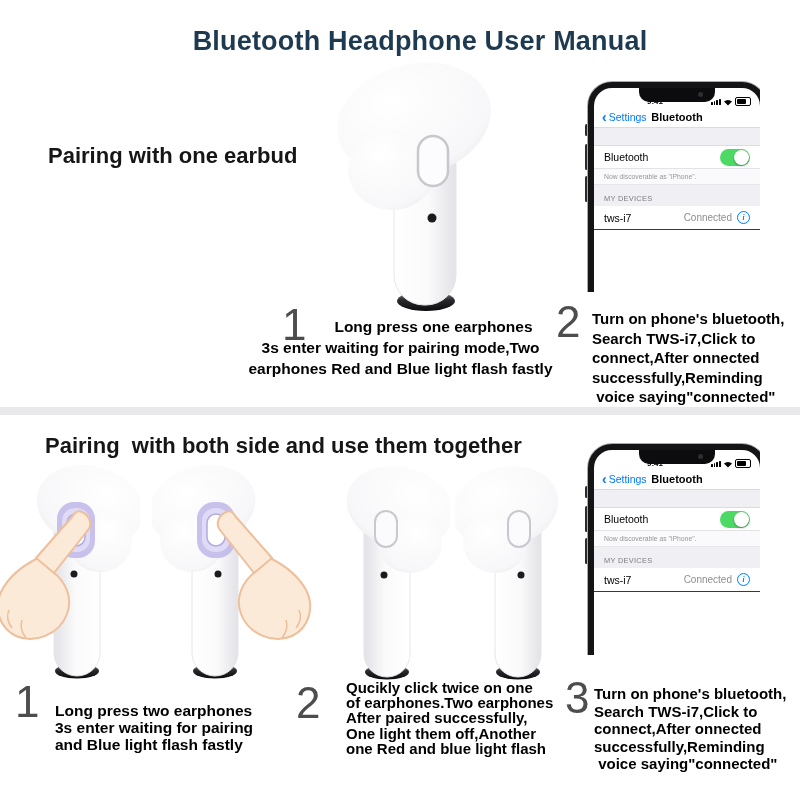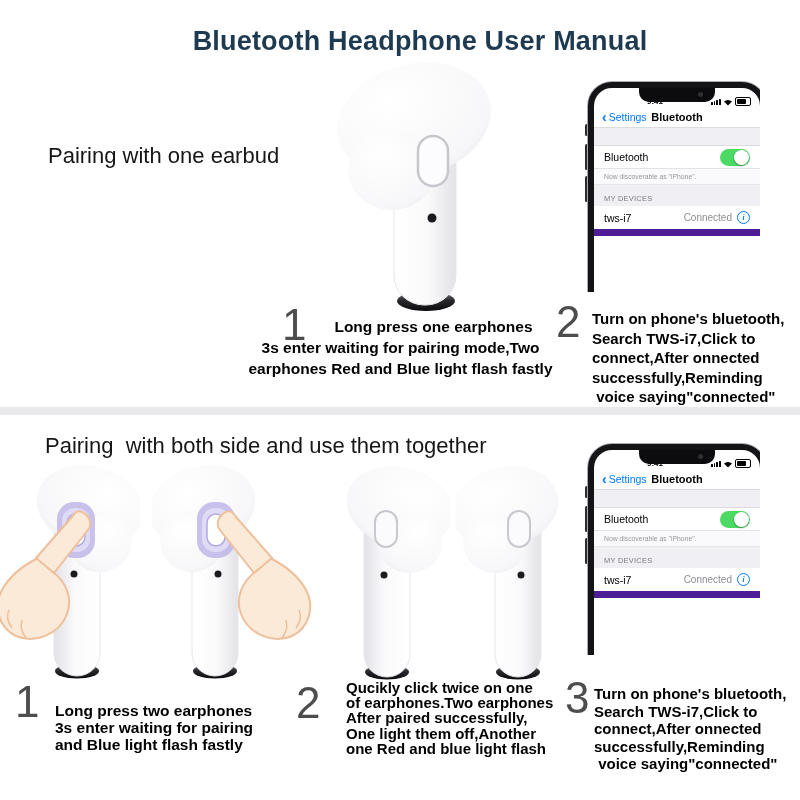--- a/index.html
+++ b/index.html
@@ -2,21 +2,21 @@
 <html style="--title_navy: #1e3a50; --accent_blue: #007aff; --toggle_green: #4cd964; --step_number_gray: #4d4d4d; --glow_purple: #b7aee6;"><head>
 <meta charset="utf-8">
 <style>
   html,body{margin:0;padding:0;background:#fff;}
   .canvas{position:relative;width:800px;height:800px;background:#fff;overflow:hidden;
           font-family:"Liberation Sans",sans-serif;color:#1a1a1a;}
 
   
   .main-title{position:absolute;left:0;top:26px;width:800px;text-align:center;
               font-size:27px;font-weight:bold;color:var(--title_navy,#1e3a50);letter-spacing:.2px;margin-left:20px;}
-  .section-heading{position:absolute;font-size:22px;font-weight:400;color:#161616;white-space:pre;}
+  .section-heading{position:absolute;font-size:22px;font-weight:700;color:#161616;white-space:pre;}
   #sec1-heading{left:48px;top:143px;}
   #sec2-heading{left:45px;top:433px;}
 
   .divider{position:absolute;left:0;top:407px;width:800px;height:8px;background:#e9e9eb;}
 
   
   .stepnum{position:absolute;font-size:44px;line-height:44px;font-weight:400;color:#4d4d4d;}
   .steptext{position:absolute;font-weight:bold;color:#000000;}
   .steptext div{white-space:pre;}
   #ts1-num{left:282px;top:303px;}
@@ -67,21 +67,21 @@
   .grayband{height:17px;background:#efeff4;border-bottom:1px solid #dcdce0;}
   .row{display:flex;align-items:center;justify-content:space-between;background:#fff;padding:0 10px;}
   .bt-row{height:22px;border-bottom:1px solid #e3e3e7;font-size:10.5px;color:#000;}
   .toggle{position:relative;width:30px;height:17px;border-radius:9px;background:var(--toggle_green,#4cd964);}
   .toggle .knob{position:absolute;right:1px;top:1px;width:15px;height:15px;border-radius:50%;background:#fff;
                 box-shadow:0 1px 2px rgba(0,0,0,.35);}
   .disc-row{height:15px;display:flex;align-items:center;background:#fafafc;border-bottom:1px solid #e7e7ea;
             padding:0 10px;font-size:6.8px;color:#97979c;}
   .sect-header{height:18px;background:#efeff4;display:flex;align-items:flex-end;padding:0 10px 3px;
                font-size:7.4px;color:#7c7c82;letter-spacing:.3px;}
-  .dev-row{height:23px;border-bottom:7px solid #4c1d95;font-size:10.5px;color:#000;font-weight:500;}
+  .dev-row{height:23px;border-bottom:1px solid #4c1d95;font-size:10.5px;color:#000;font-weight:500;}
   .dev-right{display:flex;align-items:center;gap:5px;font-weight:400;}
   .dev-status{font-size:10px;color:#8e8e93;}
   .info-icon{display:inline-flex;align-items:center;justify-content:center;width:11px;height:11px;
              border:1px solid var(--accent_blue,#007aff);border-radius:50%;color:var(--accent_blue,#007aff);
              font-size:7.5px;font-family:"Liberation Serif",serif;font-style:italic;font-weight:bold;}
   .white-space-area{height:62px;background:#fff;}
   .other-row{height:20px;background:#fff;display:flex;align-items:center;gap:4px;padding:0 10px;
              font-size:7.4px;color:#7c7c82;letter-spacing:.3px;}
 </style>
 </head>

